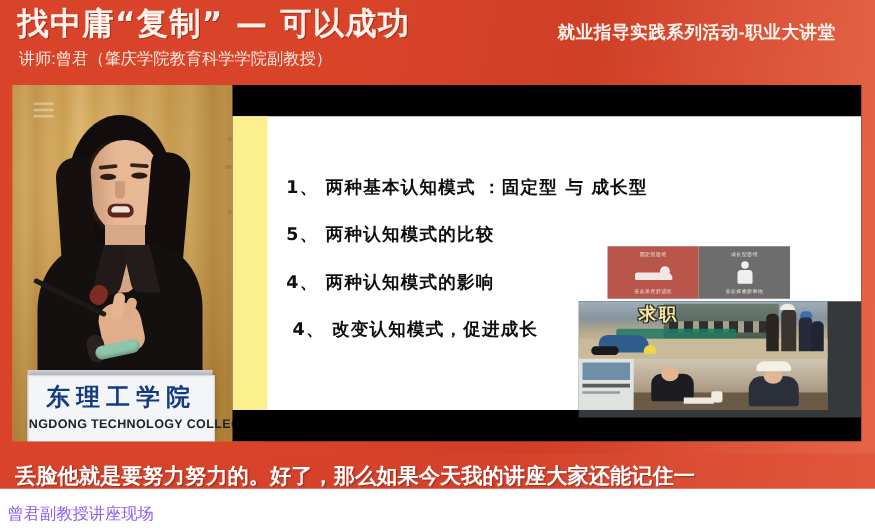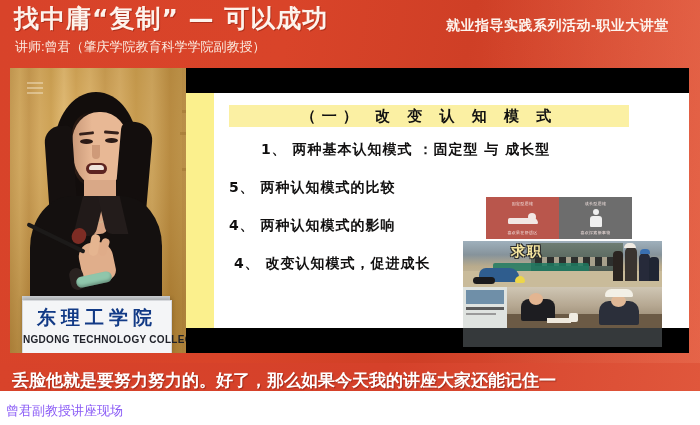--- a/index.html
+++ b/index.html
@@ -156,21 +156,21 @@
   }
   .slide-title span{
     font-size:15px;font-weight:bold;color:#111;letter-spacing:6px;white-space:nowrap;
     font-family:"DejaVu Sans","Liberation Sans",sans-serif;
   }
   .bullet{
     position:absolute;left:43px;font-size:14px;font-weight:bold;color:#100f0f;
     white-space:nowrap;letter-spacing:1px;
     font-family:"DejaVu Sans","Liberation Sans",sans-serif;
   }
-  .b1{top:48px;margin-left:32px;}
+  .b1{top:48px;}
   .b2{top:86px;}
   .b3{top:124px;}
   .b4{top:162px;left:48px;}
 
   
   .mindset{
     position:absolute;left:300px;top:104px;width:146px;height:42px;display:flex;
   }
   .ms-l{position:relative;flex:1;background:#b9564c;}
   .ms-r{position:relative;flex:1;background:#6d6d6d;}
@@ -187,21 +187,21 @@
   .ms-ico-l:before{content:"";position:absolute;left:0;top:5px;width:30px;height:6px;background:#f2e7e4;border-radius:3px 8px 2px 2px;}
   .ms-ico-l:after{content:"";position:absolute;left:20px;top:0px;width:8px;height:8px;background:#f2e7e4;border-radius:50%;}
   .ms-ico-r{
     position:absolute;left:50%;top:12px;transform:translateX(-50%);
     width:16px;height:18px;
   }
   .ms-ico-r:before{content:"";position:absolute;left:5px;top:0;width:6px;height:6px;background:#efefef;border-radius:50%;}
   .ms-ico-r:after{content:"";position:absolute;left:2px;top:7px;width:12px;height:11px;background:#efefef;border-radius:3px 3px 1px 1px;}
 
   
-  .collage{position:absolute;left:277px;top:148px;width:199px;height:106px;overflow:hidden;background:#35393b;}
+  .collage{position:absolute;left:277px;top:148px;width:199px;height:93px;overflow:hidden;background:#35393b;padding-left:27px;}
   .ph-top{position:absolute;left:0;top:0;width:199px;height:46px;
     background:linear-gradient(180deg,#9fb0bc 0%,#86939b 30%,#b9ab8c 55%,#cfc3a5 100%);}
   .ph-top .bldg{position:absolute;left:68px;top:2px;width:92px;height:28px;
     background:linear-gradient(180deg,#6e7d73,#4c5a52);}
   .ph-top .win{position:absolute;left:72px;top:16px;width:84px;height:9px;
     background:repeating-linear-gradient(90deg,#2d2f2d 0 7px,#a7a08c 7px 12px);}
   .ph-top .tarp{position:absolute;left:30px;top:22px;width:96px;height:12px;background:#1f7a62;opacity:.85;border-radius:2px;}
   .ph-top .ground{position:absolute;left:0;bottom:0;width:199px;height:16px;background:#c9bb9a;}
   .ph-top .kneel{position:absolute;left:16px;top:27px;width:40px;height:14px;background:#2f5d8e;border-radius:7px 9px 4px 4px;}
   .ph-top .kneel2{position:absolute;left:10px;top:36px;width:22px;height:7px;background:#1a1a1c;border-radius:4px;}
@@ -303,23 +303,20 @@
     <div class="podium">
       <div class="podium-cn">东理工学院</div>
       <div class="podium-en">NGDONG TECHNOLOGY COLLEGE</div>
     </div>
   </div>
 
   <div class="slide">
     <div class="slide-inner">
       <div class="slide-yellowband"></div>
 
-      <div class="slide-title">
-        <span>（一） 改 变 认 知 模 式</span>
-      </div>
 
       <div class="bullet b1">1、 两种基本认知模式 ：固定型 与  成长型</div>
       <div class="bullet b2">5、 两种认知模式的比较</div>
       <div class="bullet b3">4、 两种认知模式的影响</div>
       <div class="bullet b4">4、 改变认知模式，促进成长</div>
 
       <div class="mindset">
         <div class="ms-l">
           <div class="ms-cap t">固定型思维</div>
           <div class="ms-ico-l"></div>

